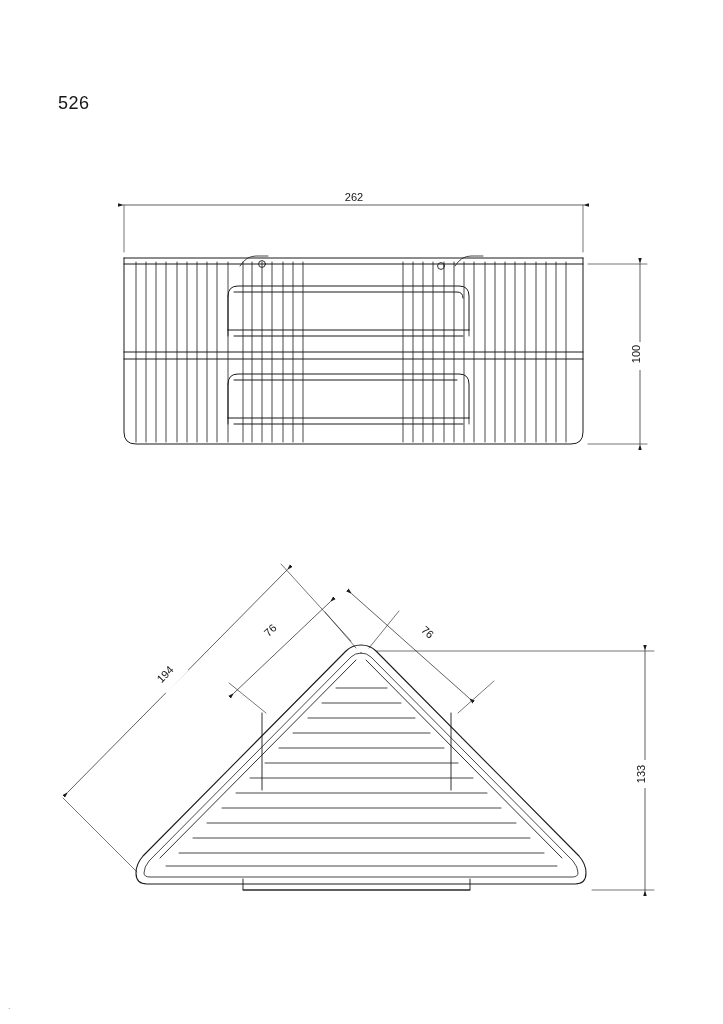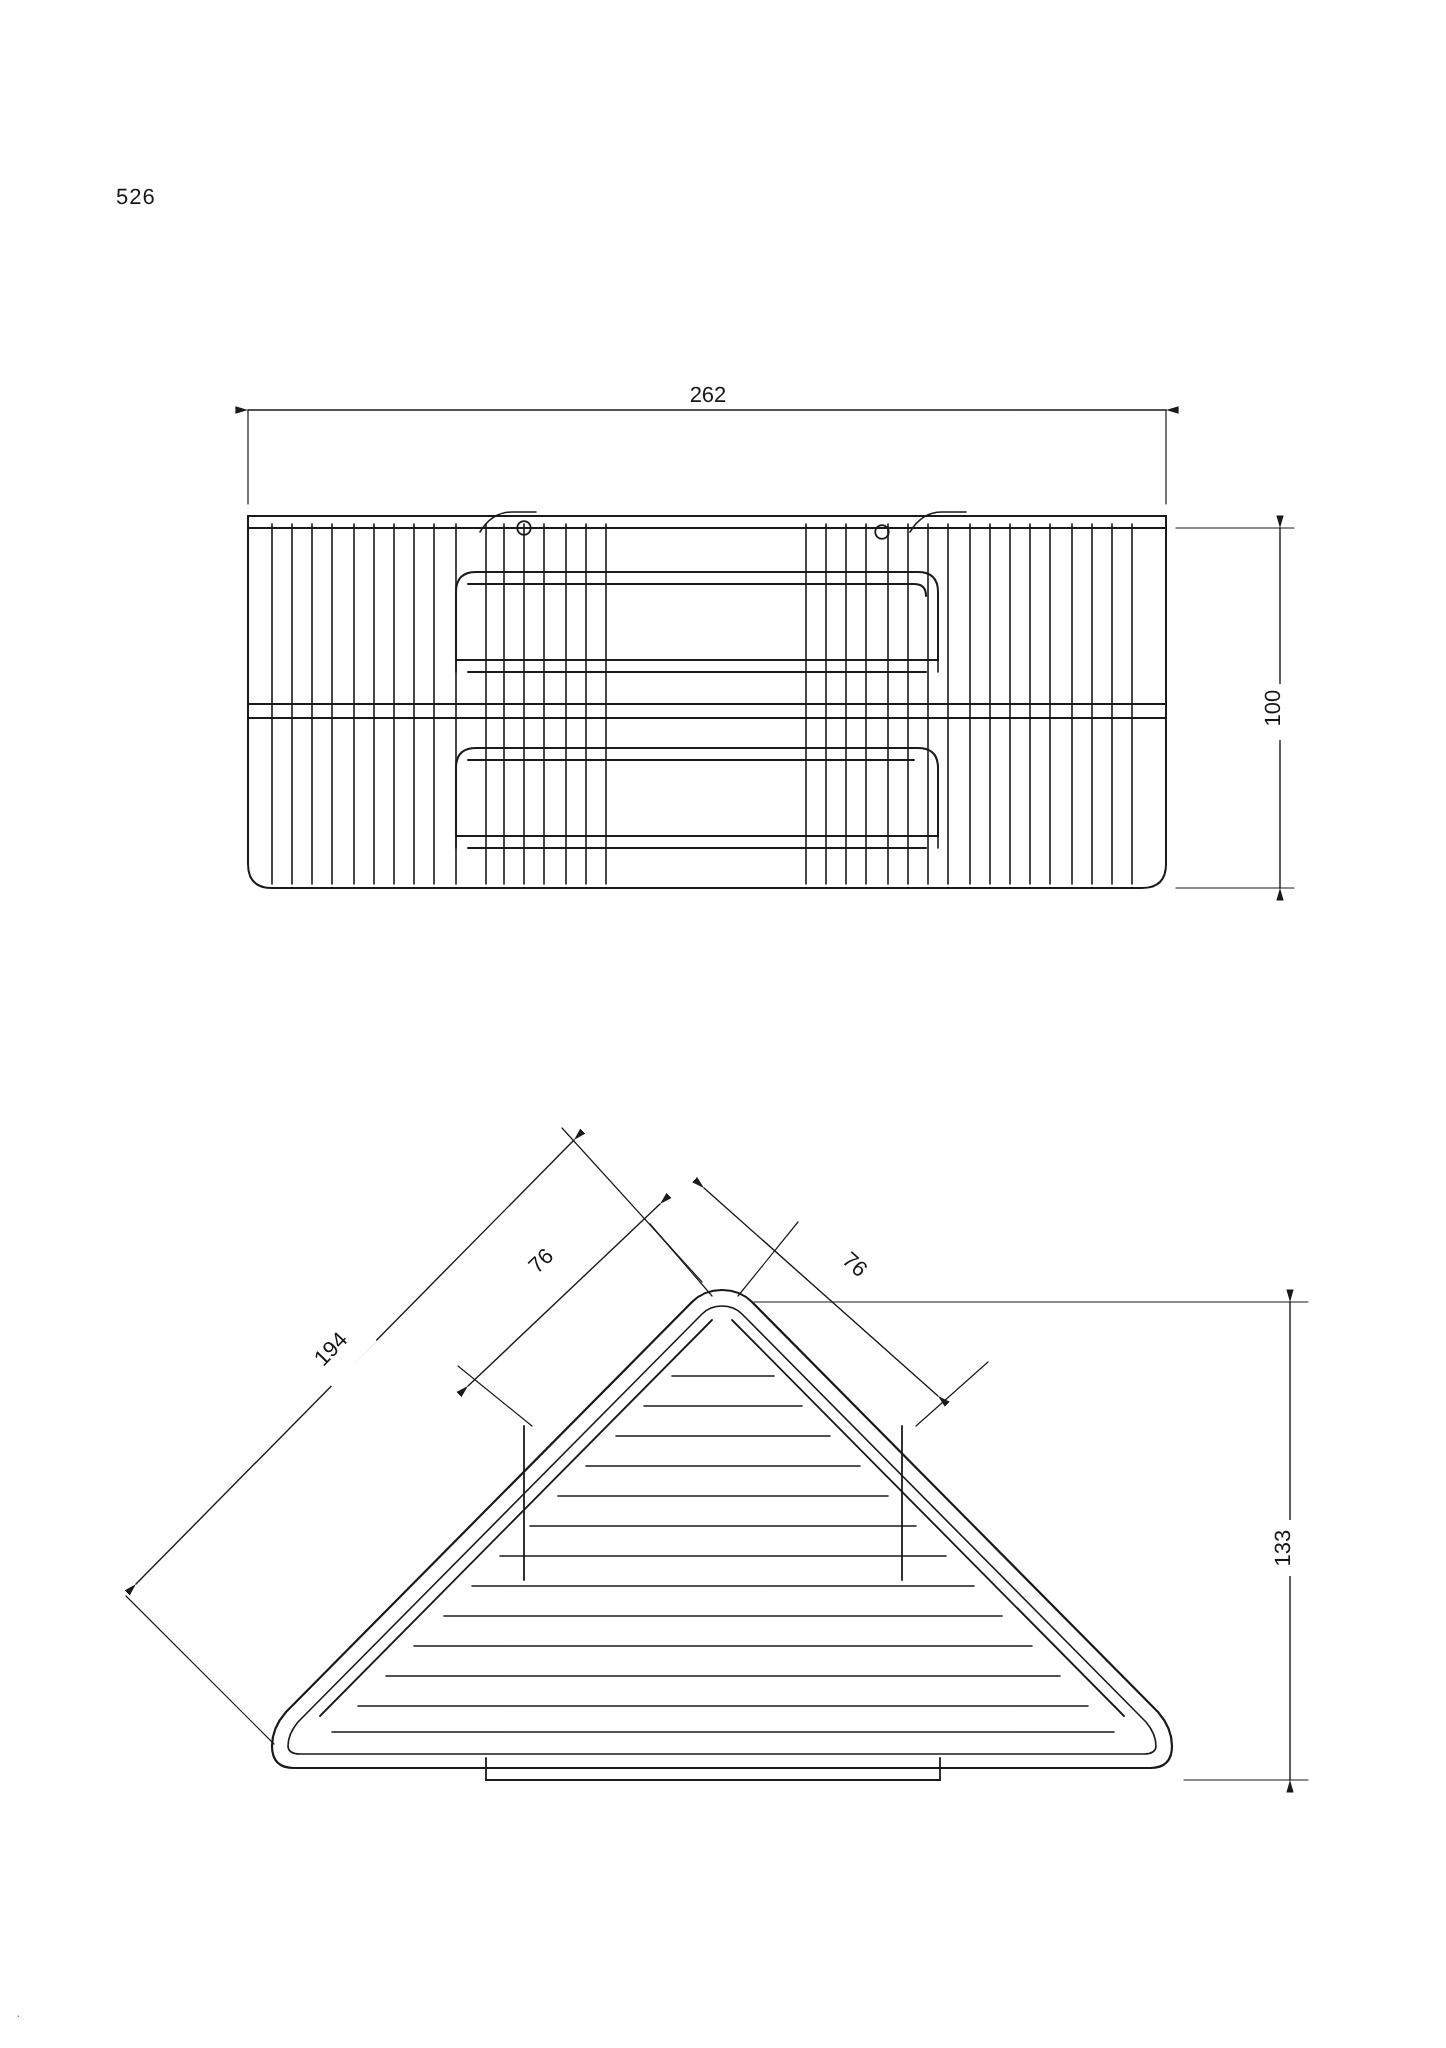--- a/index.html
+++ b/index.html
@@ -17,21 +17,21 @@
   }
   .page {
     position: absolute;
     inset: 0;
     background: #ffffff;
   }
   .part-code {
     position: absolute;
     left: 58px;
     top: 93px;
-    font-size: 11px;
+    font-size: 18px;
     letter-spacing: 0.5px;
     color: #161616;
   }
   .corner-tick {
     position: absolute;
     left: 8px;
     top: 1005px;
     font-size: 7px;
     color: #888;
   }

